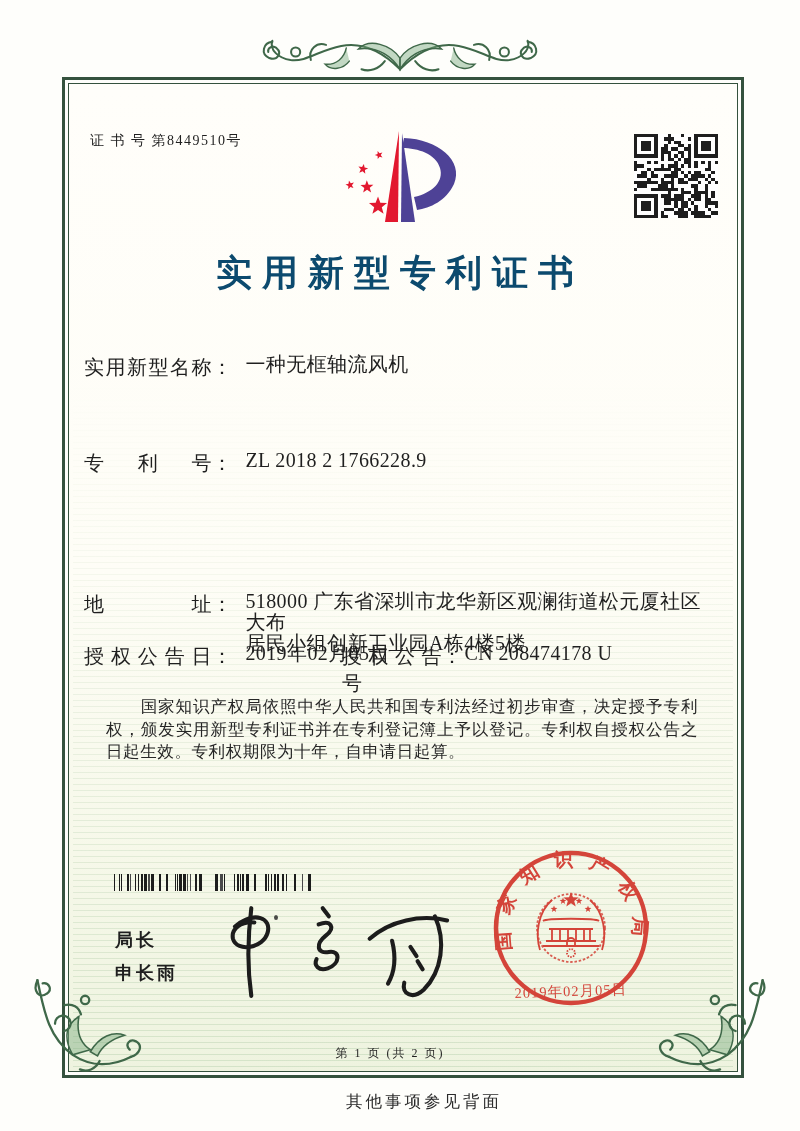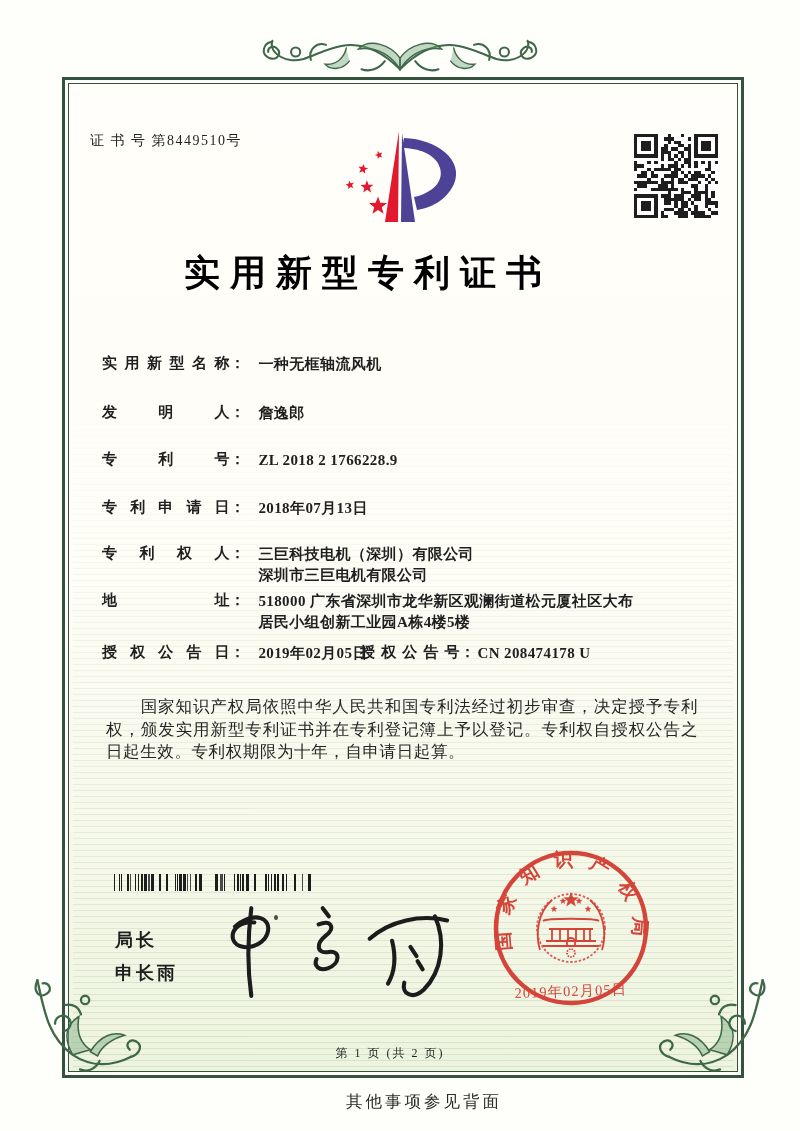--- a/index.html
+++ b/index.html
@@ -29,25 +29,25 @@
   
   .orn{position:absolute;pointer-events:none;}
   .orn-top{left:248px;top:26px;width:304px;height:56px;}
   .orn-bl{left:22px;top:974px;width:120px;height:114px;}
   .orn-br{left:658px;top:974px;width:120px;height:114px;transform:scaleX(-1);}
   
   .cert-no{position:absolute;left:90px;top:132px;font-size:14px;letter-spacing:1.5px;font-weight:500;}
   .logo{position:absolute;left:337px;top:124px;width:130px;height:102px;}
   .qr{position:absolute;left:634px;top:134px;width:84px;height:84px;}
   .title{
-    position:absolute;left:0;top:249px;width:736px;text-align:center;
-    font-size:36px;font-weight:700;letter-spacing:10px;color:#000000;
-  }
-  
-  .row{position:absolute;left:102px;font-size:15px;font-weight:700;letter-spacing:.4px;}
+    position:absolute;left:0;top:249px;width:800px;text-align:center;
+    font-size:36px;font-weight:700;letter-spacing:10px;color:#0c4a6e;
+  }
+  
+  .row{position:absolute;left:84px;font-size:20px;font-weight:400;letter-spacing:.4px;}
   .r1{top:354px;} .r2{top:403px;} .r3{top:450px;} .r4{top:498px;}
   .r5{top:544px;} .r6{top:591px;} .r7{top:643px;width:640px;}
   .flabel{display:inline-block;width:128px;text-align:justify;text-align-last:justify;vertical-align:top;}
   .colon{vertical-align:top;}
   .fvalue{display:inline-block;margin-left:13px;max-width:470px;white-space:pre-line;vertical-align:top;line-height:21px;}
   .grant{position:absolute;left:258px;top:0;}
   .grant .flabel{width:100px;}
   .grant .fvalue{margin-left:2px;}
   
   .body-text{position:absolute;left:90px;top:680px;width:624px;}
@@ -361,32 +361,22 @@
         <rect x="21" y="24" width="1" height="1"></rect>
         <rect x="22" y="24" width="1" height="1"></rect>
       </g>
   </svg>
 
   <div class="title">实用新型专利证书</div>
 
   <div class="row r1">
     <span class="flabel">实用新型名称</span><span class="colon">：</span><span class="fvalue">一种无框轴流风机</span>
   </div>
-  <div class="row r2">
-    <span class="flabel">发明人</span><span class="colon">：</span><span class="fvalue">詹逸郎</span>
-  </div>
   <div class="row r3">
     <span class="flabel">专利号</span><span class="colon">：</span><span class="fvalue">ZL 2018 2 1766228.9</span>
-  </div>
-  <div class="row r4">
-    <span class="flabel">专利申请日</span><span class="colon">：</span><span class="fvalue">2018年07月13日</span>
-  </div>
-  <div class="row r5">
-    <span class="flabel">专利权人</span><span class="colon">：</span><span class="fvalue">三巨科技电机（深圳）有限公司
-深圳市三巨电机有限公司</span>
   </div>
   <div class="row r6">
     <span class="flabel">地址</span><span class="colon">：</span><span class="fvalue">518000 广东省深圳市龙华新区观澜街道松元厦社区大布
 居民小组创新工业园A栋4楼5楼</span>
   </div>
   <div class="row r7">
     <span class="flabel">授权公告日</span><span class="colon">：</span><span class="fvalue">2019年02月05日</span>
     <span class="grant">
       <span class="flabel">授权公告号</span><span class="colon">：</span><span class="fvalue">CN 208474178 U</span>
     </span>

